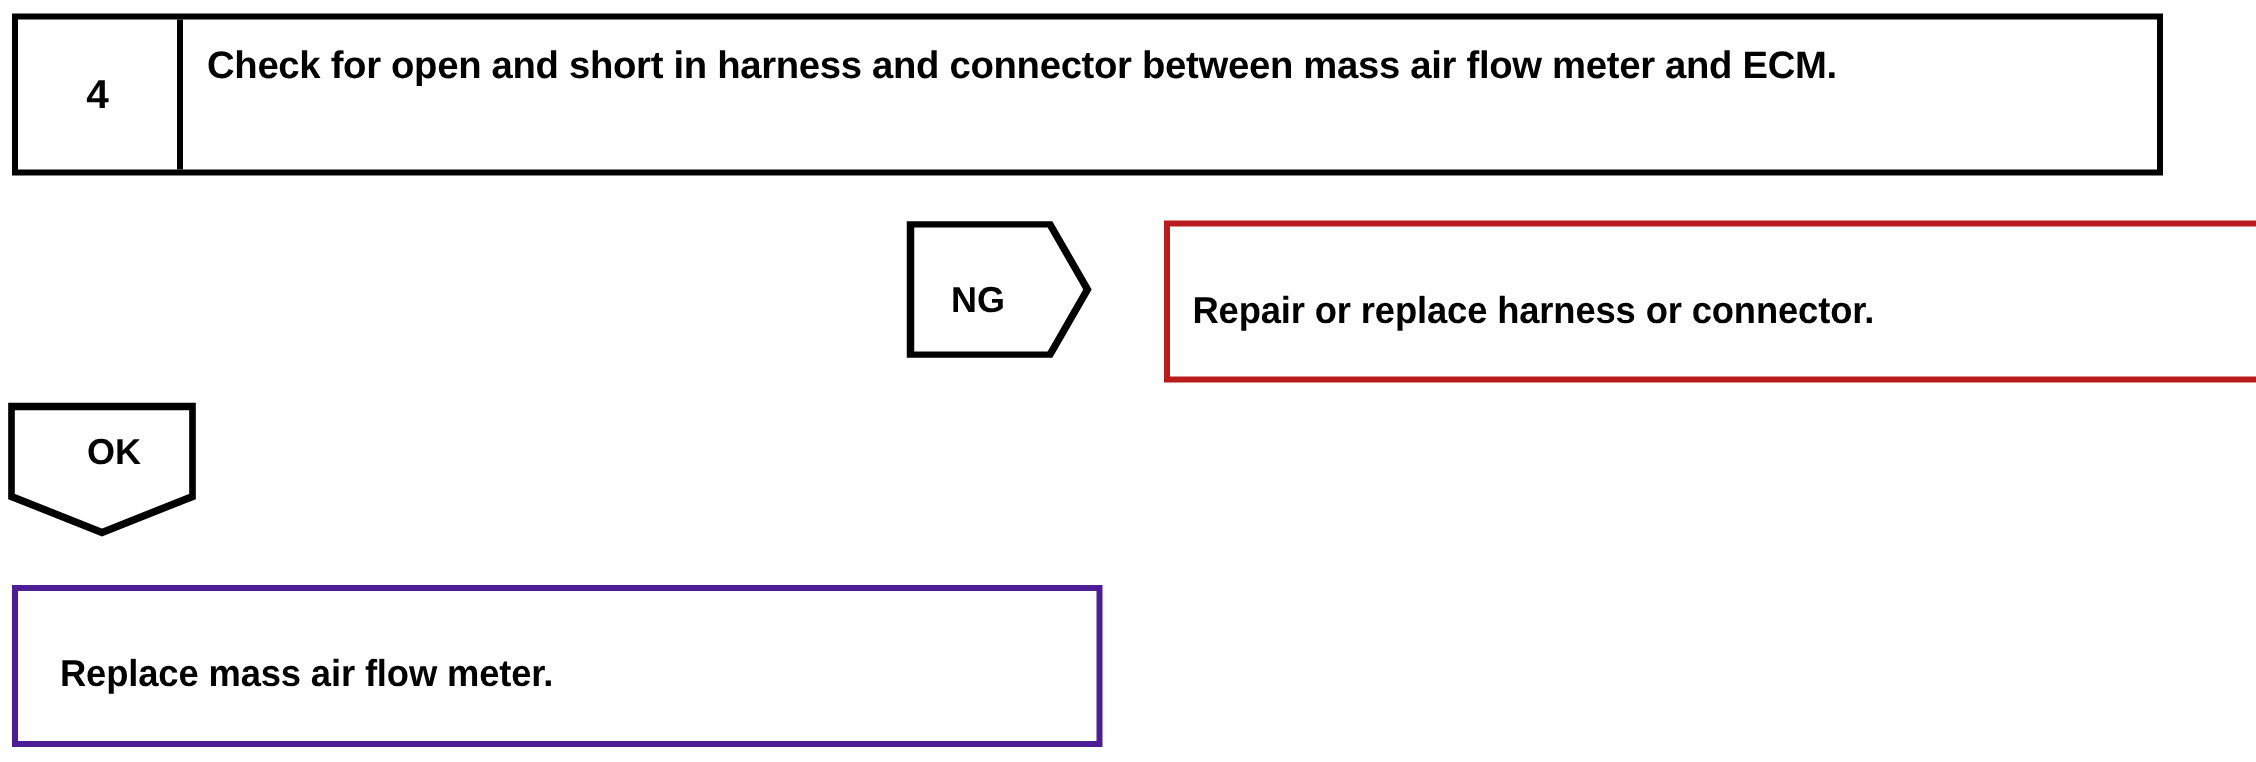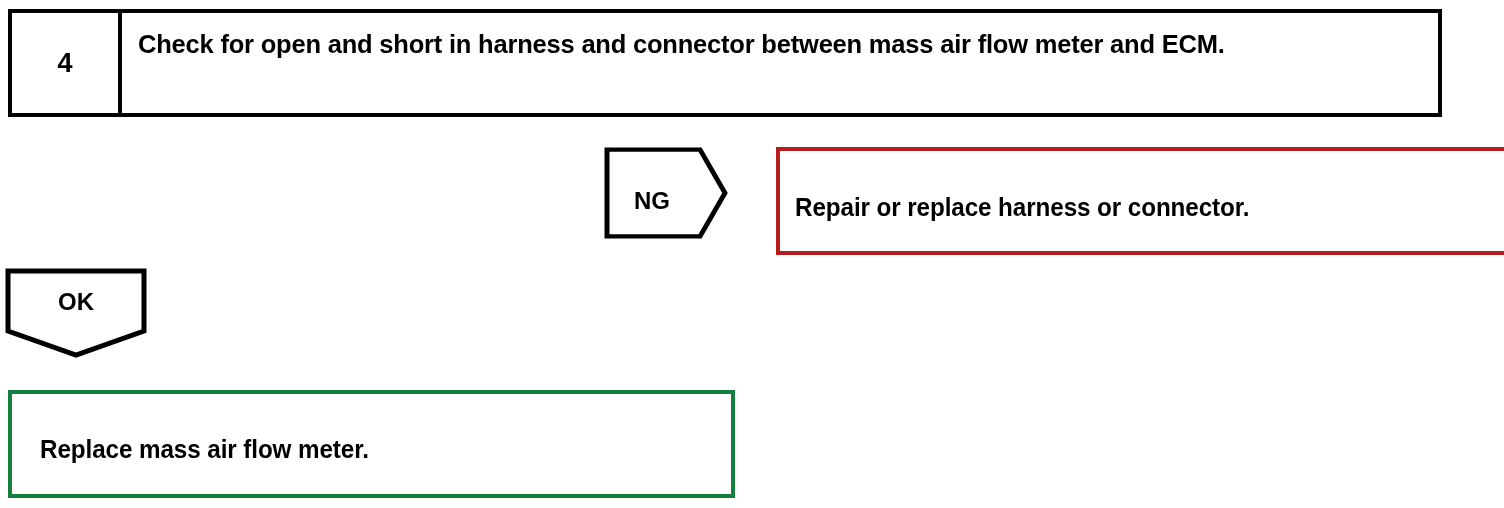--- a/index.html
+++ b/index.html
@@ -112,21 +112,21 @@
     line-height: 1.2;
     transform: scaleX(0.97);
     transform-origin: left top;
   }
 
   
   .ok-branch {
     position: absolute;
     left: 5px;
     top: 268px;
-    width: 142px;
+    width: 126px;
     height: 90px;
   }
   .ok-pentagon {
     position: absolute;
     inset: 0;
     width: 100%;
     height: 100%;
     display: block;
   }
   .ok-label {
@@ -143,21 +143,21 @@
     letter-spacing: 0px;
   }
 
   
   .final-box {
     position: absolute;
     left: 8px;
     top: 390px;
     width: 727px;
     height: 108px;
-    border: 4px solid #15803d;
+    border: 4px solid #4c1d95;
     box-sizing: border-box;
     background: #ffffff;
   }
   .final-text {
     position: absolute;
     left: 28px;
     top: 40px;
     font-size: 25px;
     font-weight: bold;
     letter-spacing: -0.1px;

